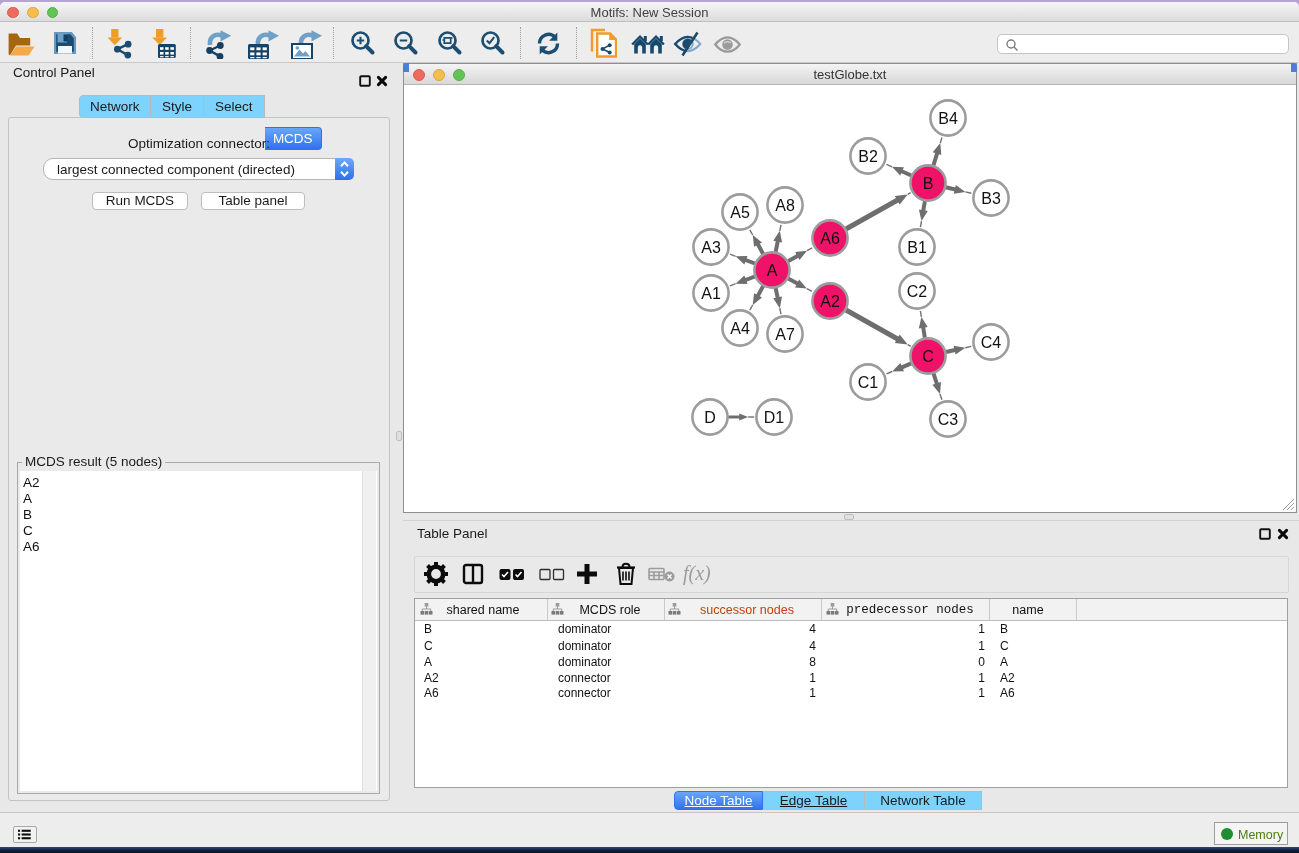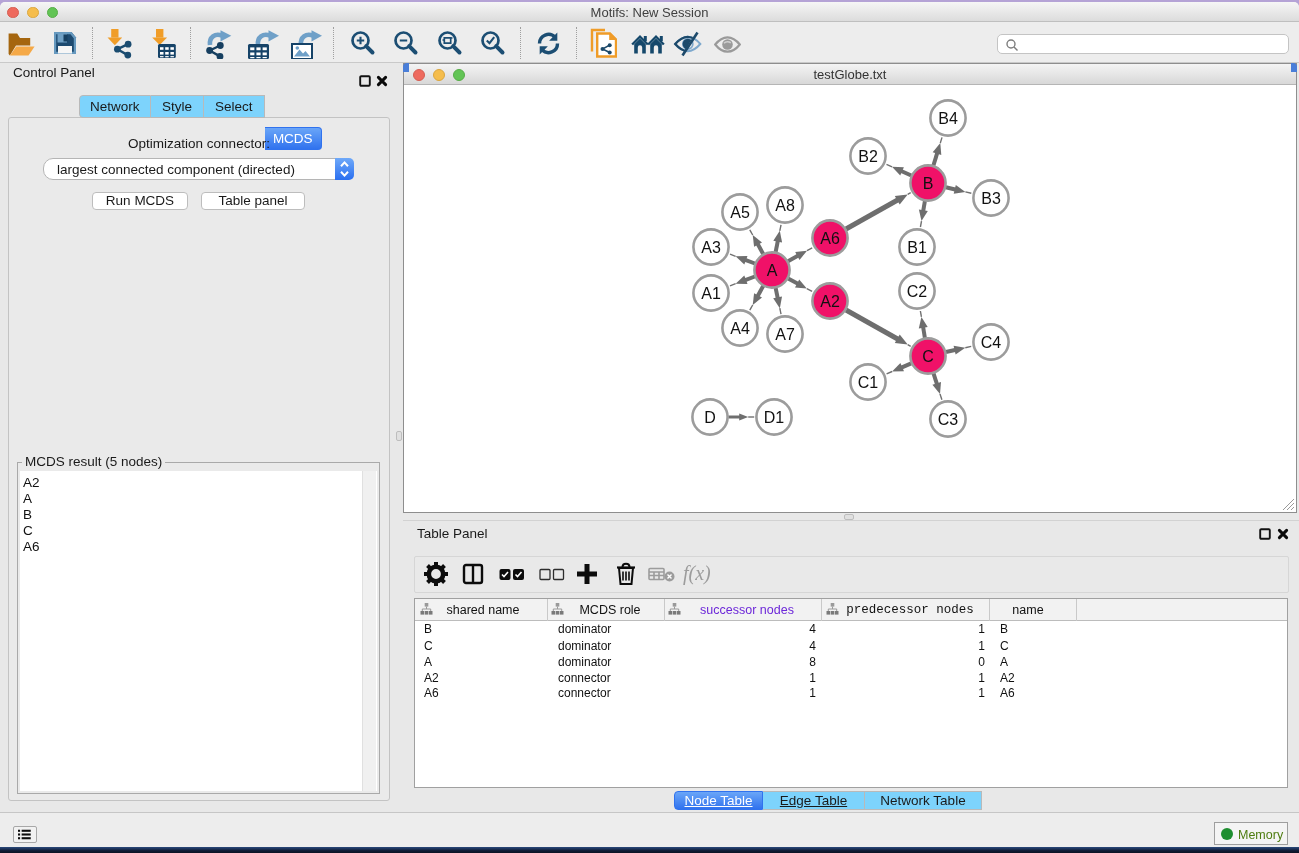--- a/index.html
+++ b/index.html
@@ -444,21 +444,21 @@
     </svg>
 <svg class="abs" style="left:826px;top:601px" width="13" height="12" viewBox="0 0 13 12">
       <rect x="4.7" y="0" width="3.6" height="3.6" fill="#9a9a9a"></rect>
       <path d="M6.5 3.6 V6 M2.3 8 V6 H10.7 V8" stroke="#9a9a9a" stroke-width="1" fill="none"></path>
       <rect x="0.5" y="8" width="3.6" height="3.6" fill="#7a7a7a"></rect>
       <rect x="4.7" y="8" width="3.6" height="3.6" fill="#7a7a7a"></rect>
       <rect x="8.9" y="8" width="3.6" height="3.6" fill="#7a7a7a"></rect>
     </svg>
 <div class="abs" style="left:393px;top:601px;width:180px;text-align:center;font-size:12.5px;color:#111;">shared name</div>
 <div class="abs" style="left:520px;top:601px;width:180px;text-align:center;font-size:12.5px;color:#111;">MCDS role</div>
-<div class="abs" style="left:657px;top:601px;width:180px;text-align:center;font-size:12.5px;color:#6d28d9;">successor nodes</div>
+<div class="abs" style="left:657px;top:601px;width:180px;text-align:center;font-size:12.5px;color:#c2410c;">successor nodes</div>
 <div class="abs" style="left:820px;top:601px;width:180px;text-align:center;font-size:12.5px;color:#111;font-family:Liberation Mono, monospace;">predecessor nodes</div>
 <div class="abs" style="left:938px;top:601px;width:180px;text-align:center;font-size:12.5px;color:#111;">name</div>
 <div class="abs" style="left:424px;top:619.9px;font-size:12px;color:#111;">B</div>
 <div class="abs" style="left:558px;top:619.9px;font-size:12px;color:#111;">dominator</div>
 <div class="abs" style="left:716px;top:619.9px;width:100px;text-align:right;font-size:12px;color:#111;">4</div>
 <div class="abs" style="left:885px;top:619.9px;width:100px;text-align:right;font-size:12px;color:#111;">1</div>
 <div class="abs" style="left:1000px;top:619.9px;font-size:12px;color:#111;">B</div>
 <div class="abs" style="left:424px;top:637.0px;font-size:12px;color:#111;">C</div>
 <div class="abs" style="left:558px;top:637.0px;font-size:12px;color:#111;">dominator</div>
 <div class="abs" style="left:716px;top:637.0px;width:100px;text-align:right;font-size:12px;color:#111;">4</div>

